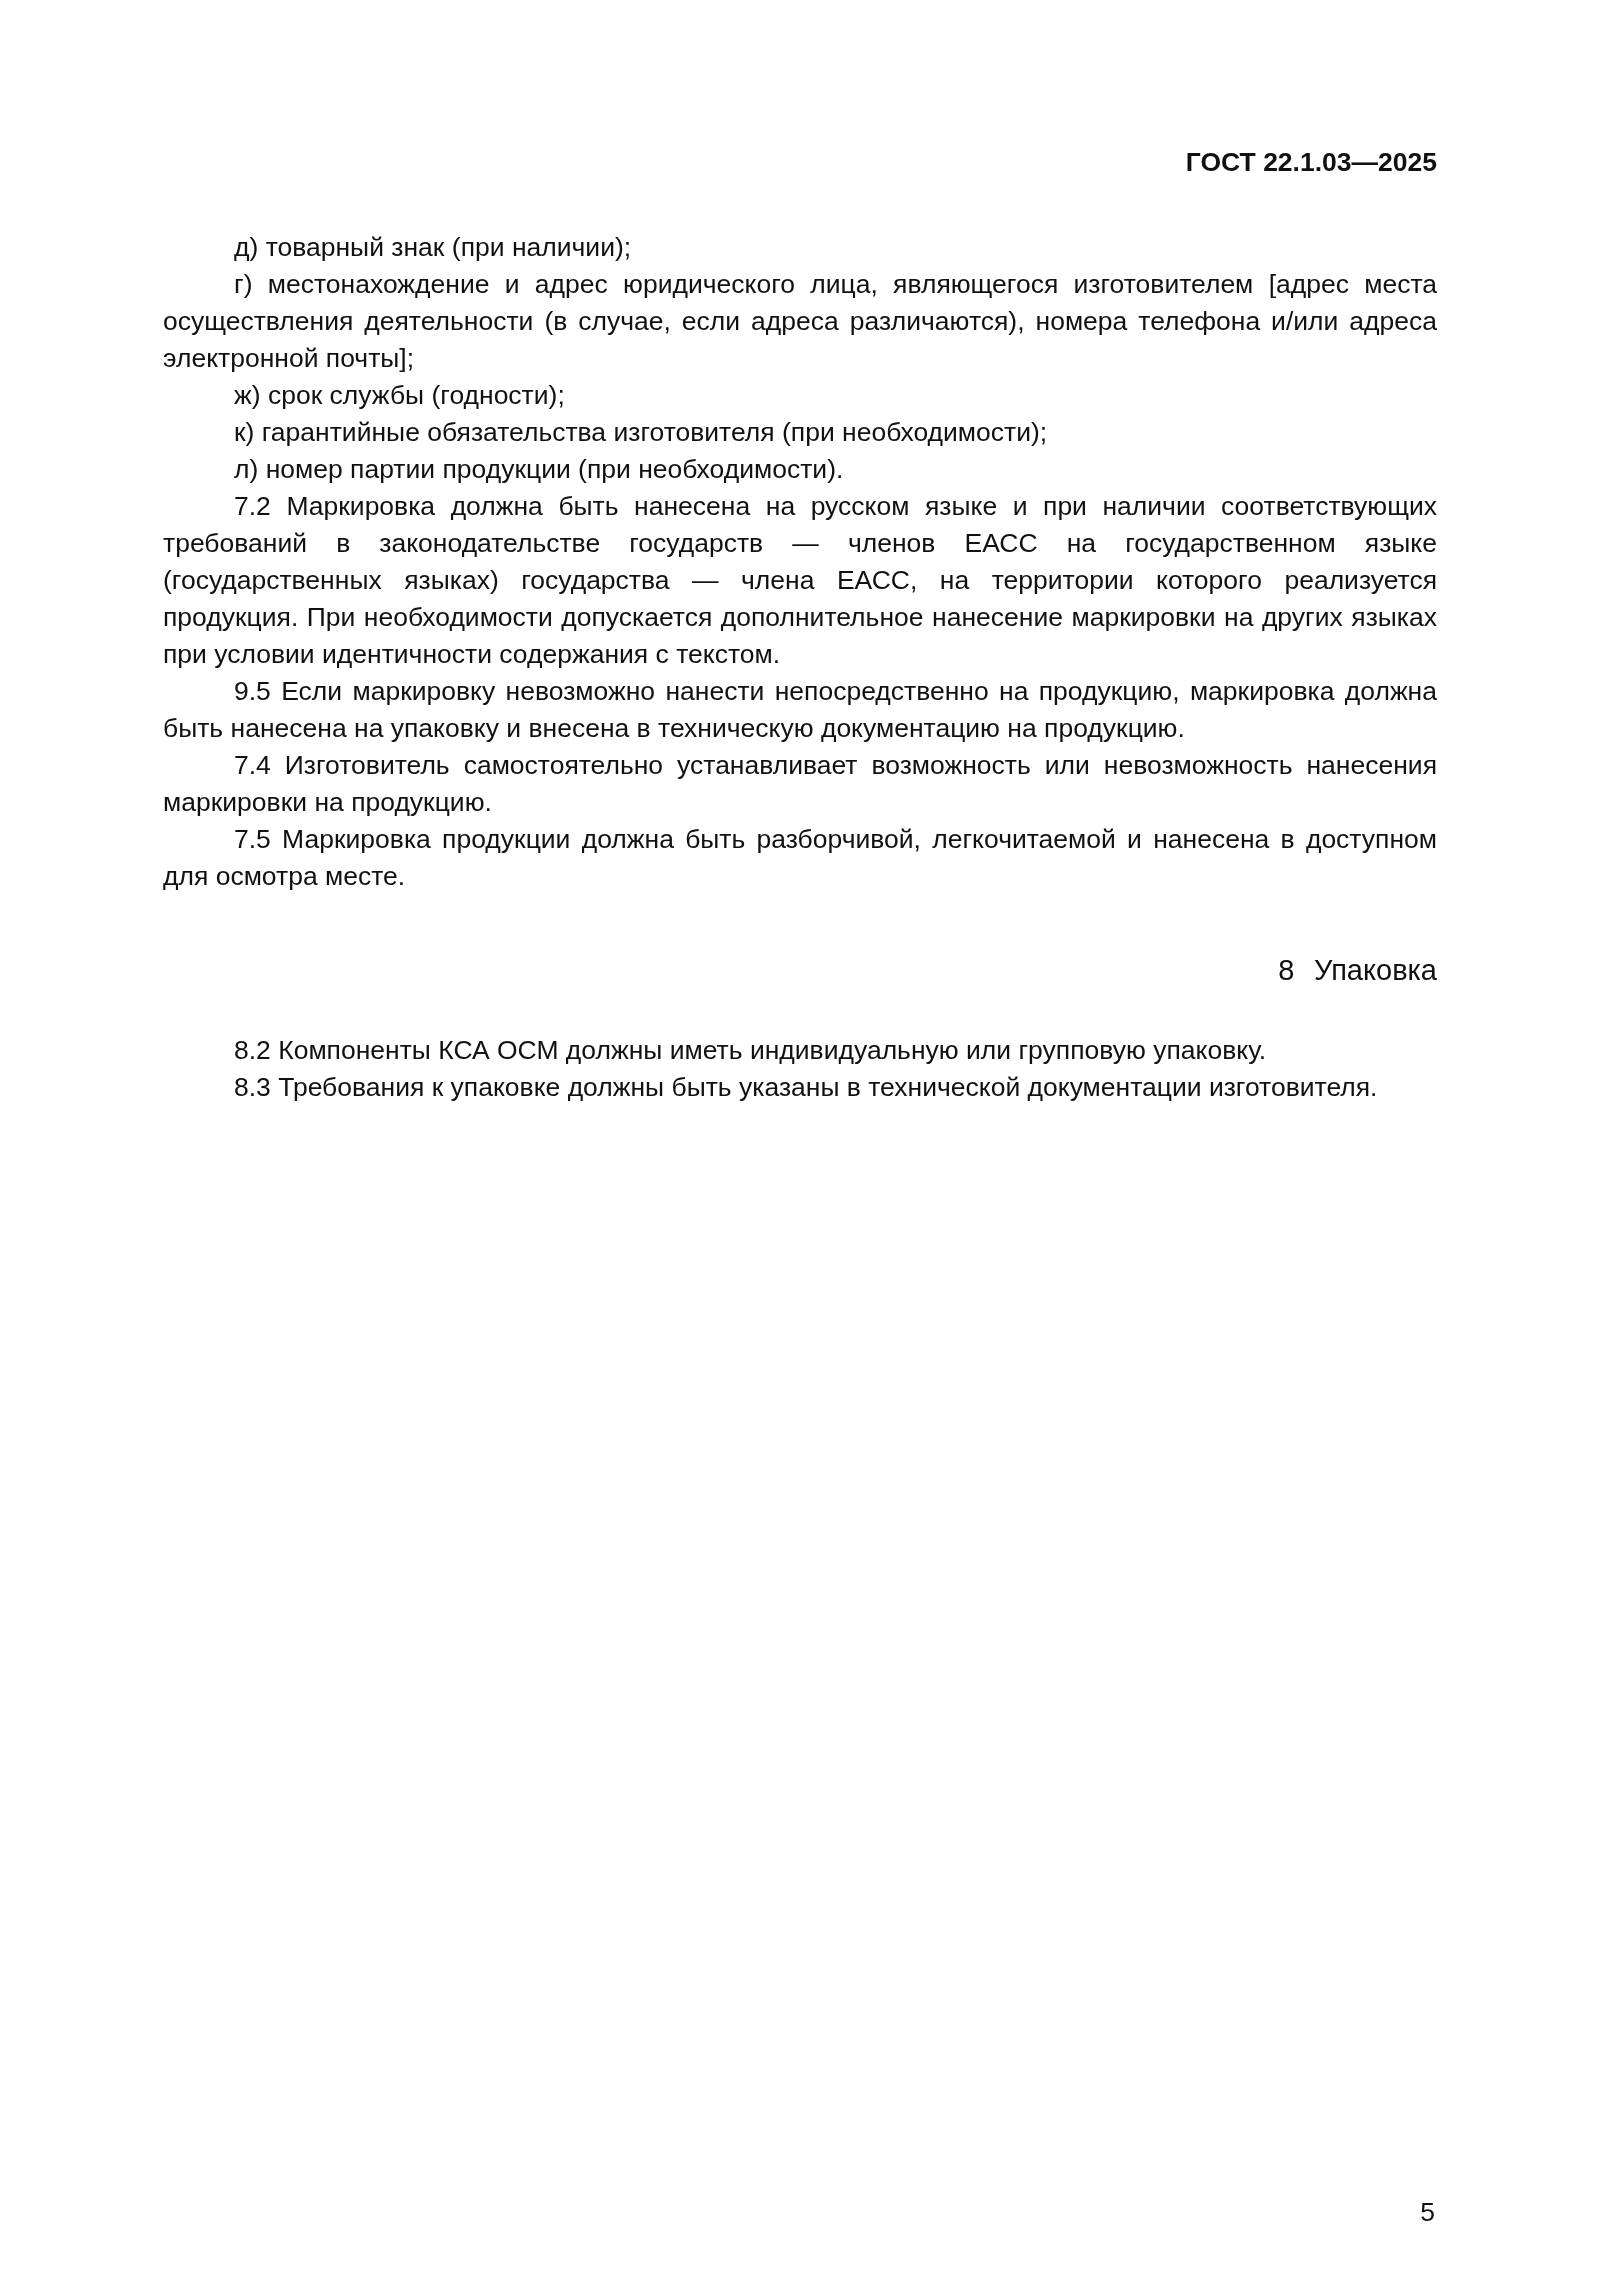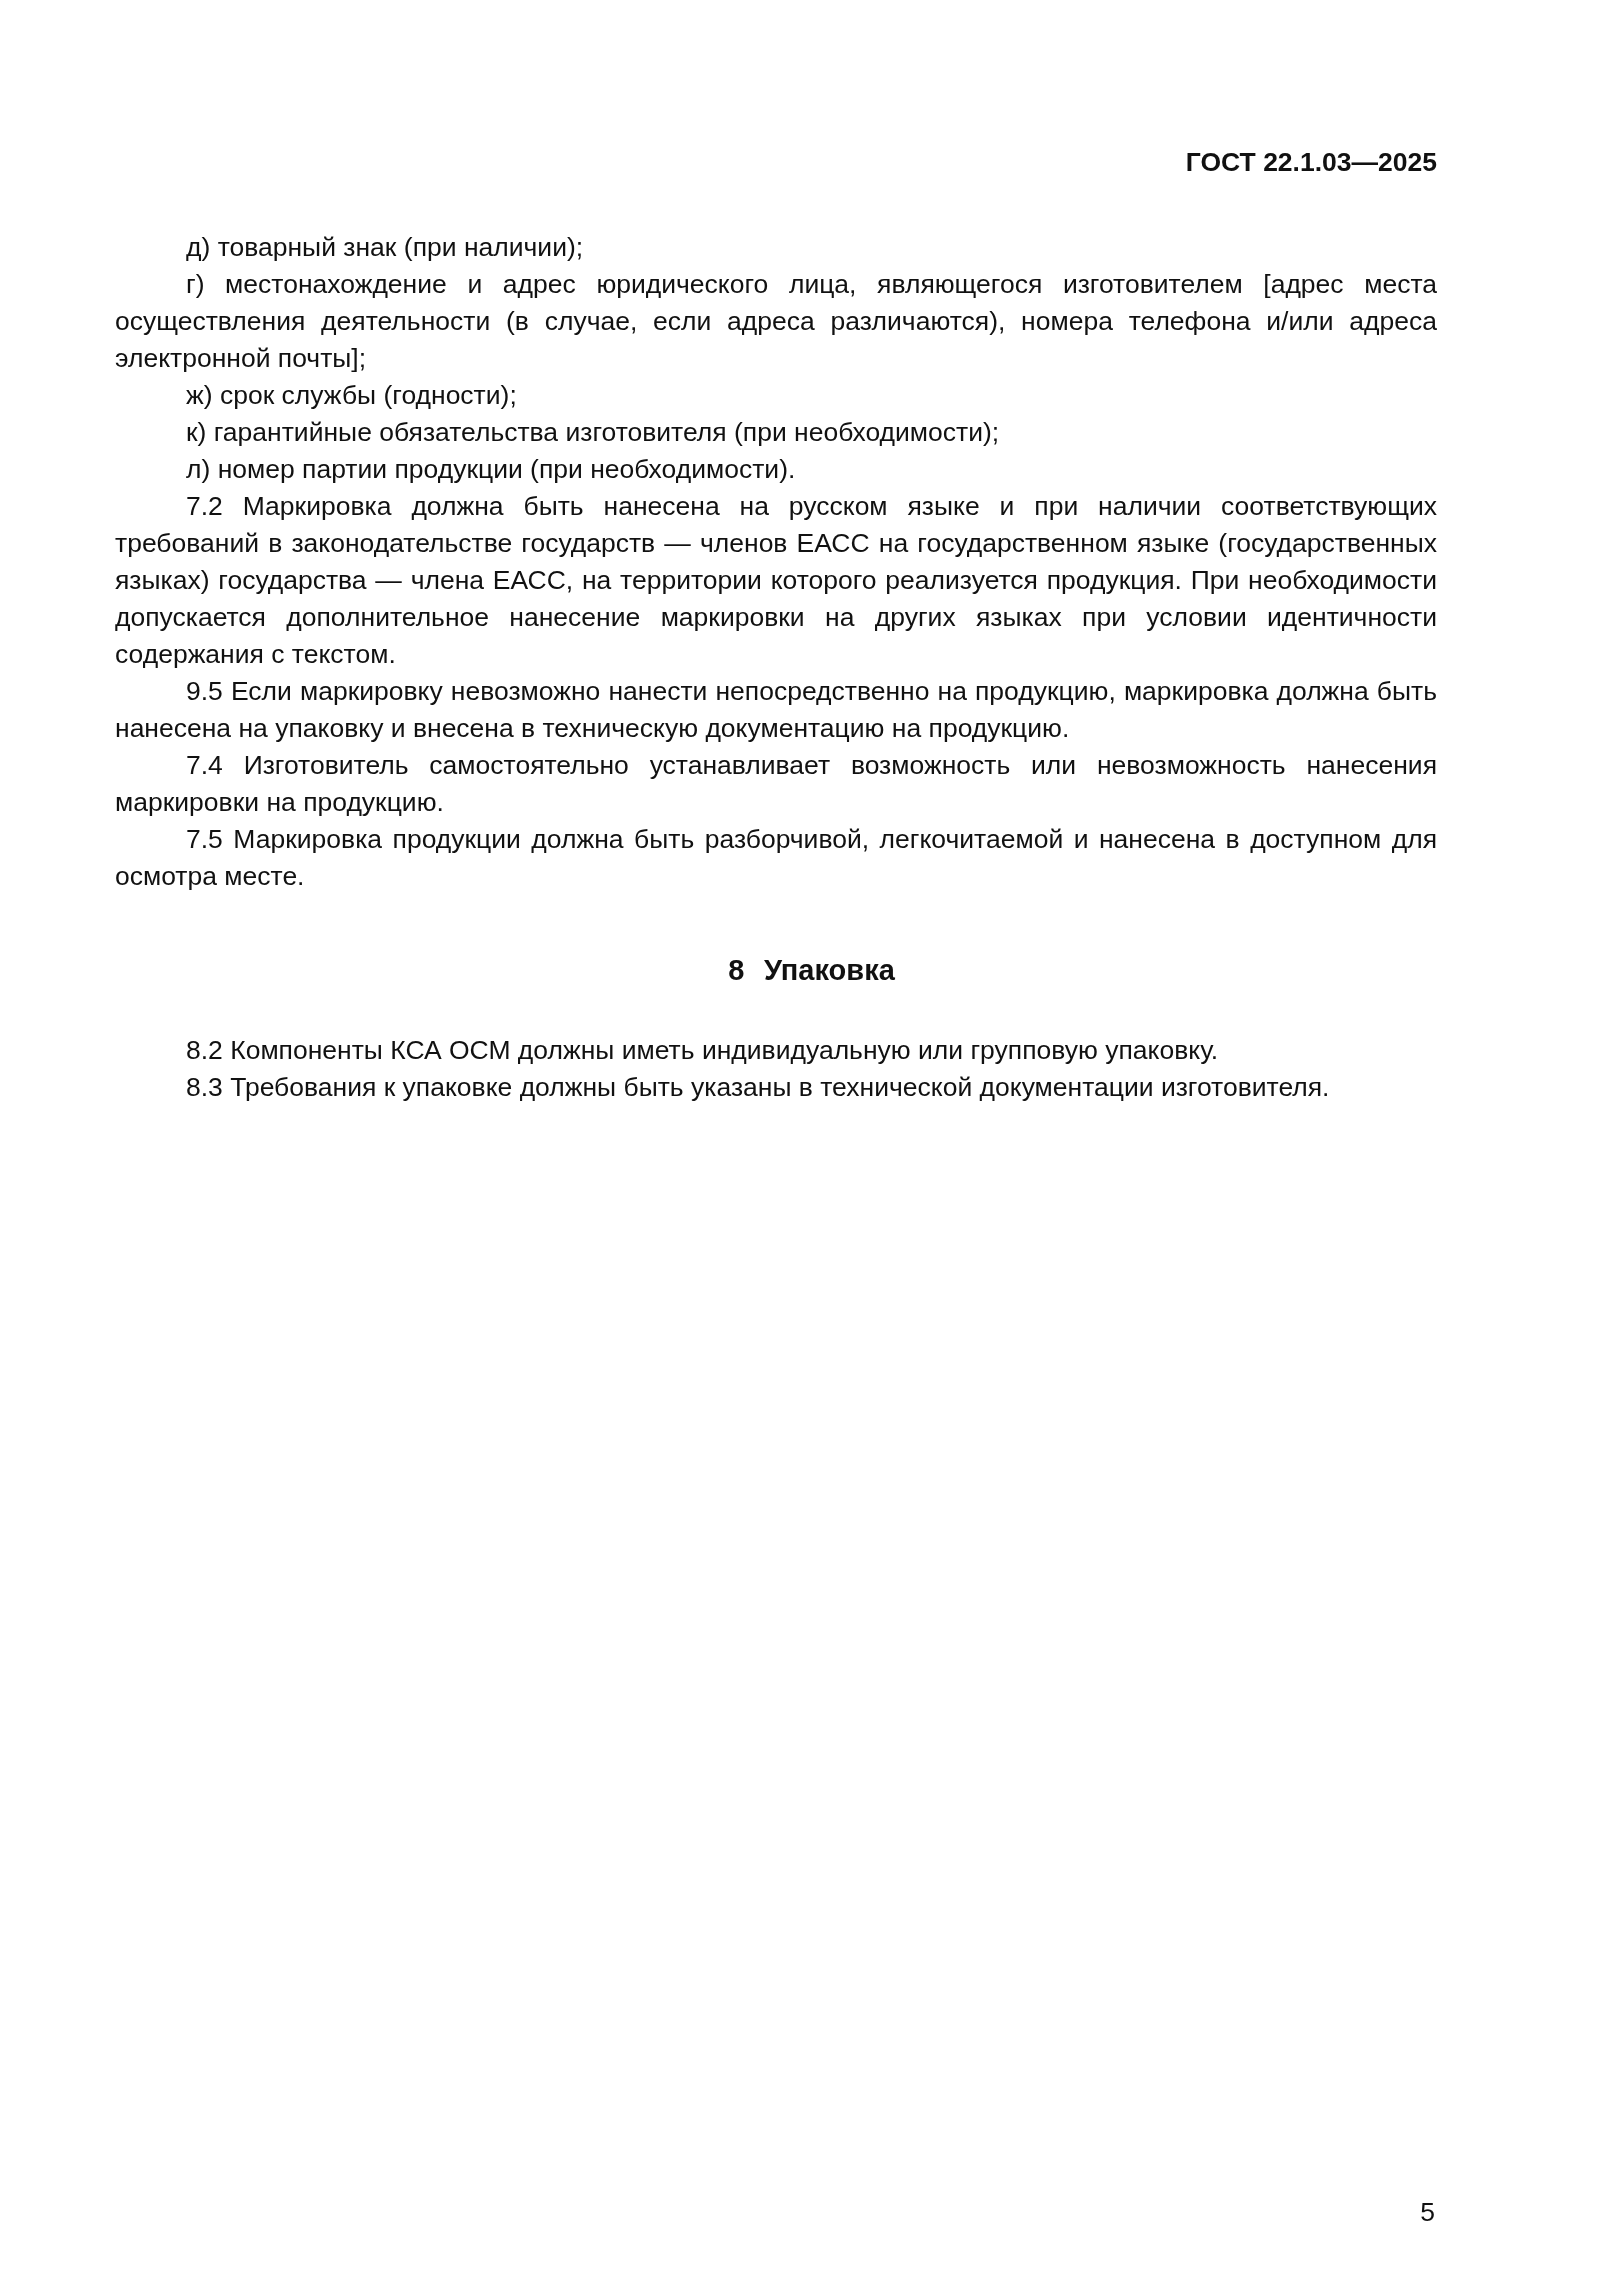--- a/index.html
+++ b/index.html
@@ -13,45 +13,46 @@
     color: #111111;
     font-family: "Liberation Sans", sans-serif;
     position: relative;
     overflow: hidden;
   }
   .page {
     position: absolute;
     inset: 0;
     padding: 147px 184px 0 115px;
     box-sizing: border-box;
+    margin-left: 48px;
   }
   .running-header {
     text-align: right;
     font-weight: bold;
     font-size: 26.5px;
     line-height: 31px;
     margin-bottom: 51px;
   }
   .body-text {
     font-size: 26.5px;
     line-height: 37px;
     text-align: justify;
     hyphens: auto;
   }
   .para {
     margin: 0;
     text-indent: 71px;
   }
   .section-heading {
     font-size: 29px;
-    font-weight: bold;
+    font-weight: normal;
     line-height: 37px;
     margin: 57px 0 43px 0;
     text-indent: 71px;
-    text-align: center;
+    text-align: right;
   }
   .section-gap {
     display: inline-block;
     width: 19.6px;
   }
   .page-number {
     position: absolute;
     right: 186px;
     bottom: 65px;
     font-size: 26.5px;

